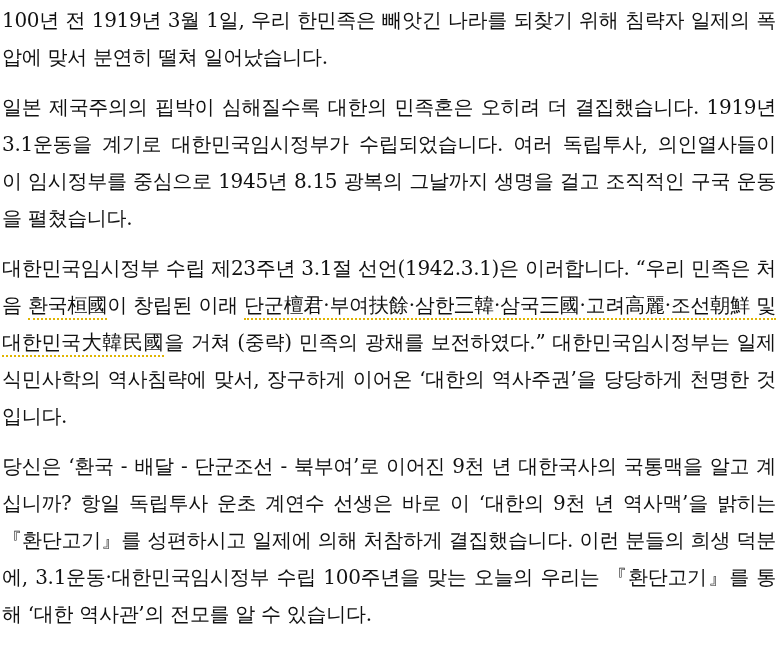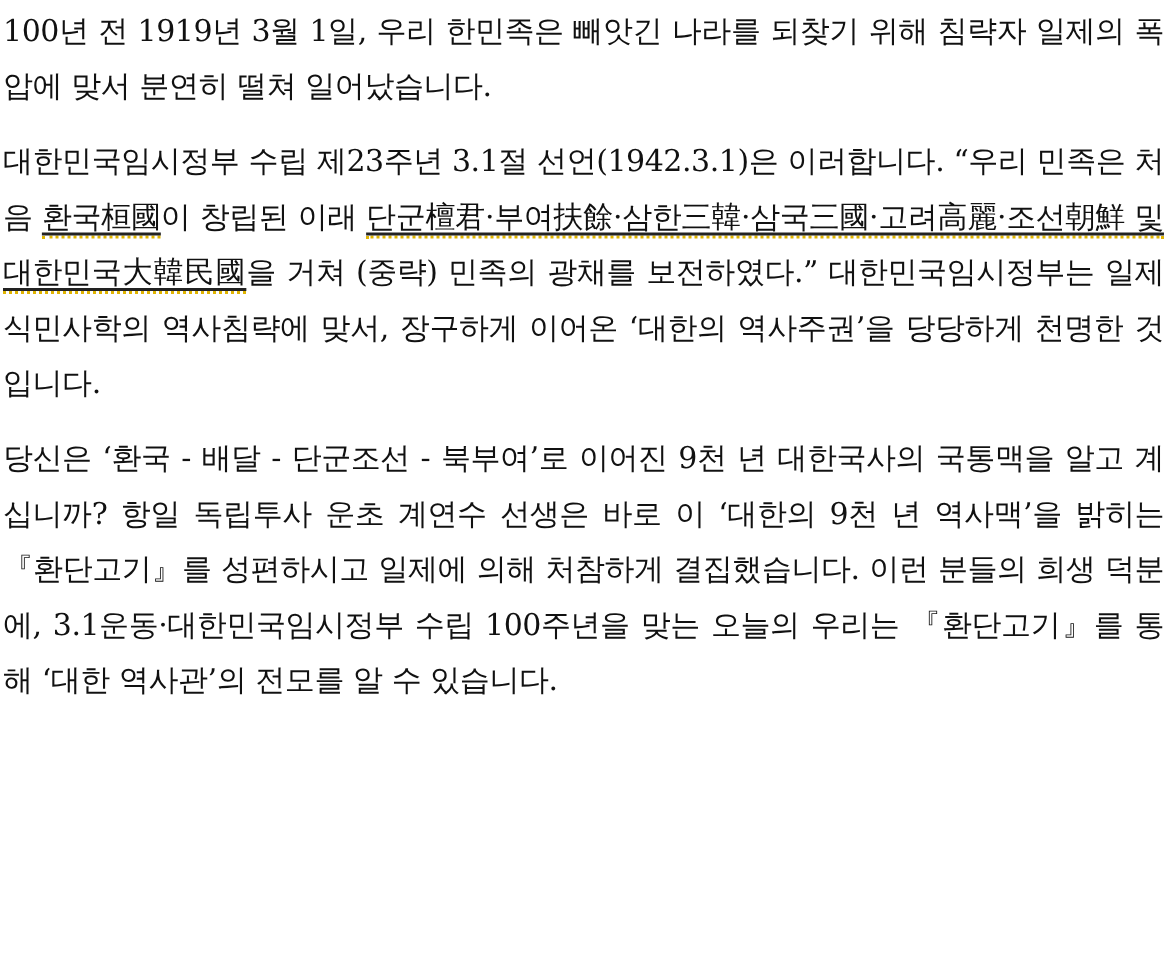--- a/index.html
+++ b/index.html
@@ -22,30 +22,30 @@
     .para {
       margin: 0 0 13px 0;
       font-size: 20px;
       line-height: 37px;
       text-align: justify;
       text-align-last: left;
       letter-spacing: -0.3px;
       word-spacing: 0px;
     }
     .ul {
-      text-decoration: underline;
       text-decoration-color: #222222;
       text-underline-offset: 4px;
       border-bottom: 2px dotted #e0b400;
       padding-bottom: 1px;
     }
   </style>
 </head>
 <body>
 
 <div class="doc">
   <p class="para">100년 전 1919년 3월 1일, 우리 한민족은 빼앗긴 나라를 되찾기 위해 침략자 일제의 폭압에 맞서 분연히 떨쳐 일어났습니다.</p>
 
+  <p class="para">일본 제국주의의 핍박이 심해질수록 대한의 민족혼은 오히려 더 결집했습니다. 1919년 3.1운동을 계기로 대한민국임시정부가 수립되었습니다. 여러 독립투사, 의인열사들이 이 임시정부를 중심으로 1945년 8.15 광복의 그날까지 생명을 걸고 조직적인 구국 운동을 펼쳤습니다.</p>
 
   <p class="para"><span>대한민국임시정부 수립 제23주년 3.1절 선언(1942.3.1)은 이러합니다. “우리 민족은 처음 </span><span class="ul">환국桓國</span><span>이 창립된 이래 </span><span class="ul">단군檀君·부여扶餘·삼한三韓·삼국三國·고려高麗·조선朝鮮 및 대한민국大韓民國</span><span>을 거쳐 (중략) 민족의 광채를 보전하였다.” 대한민국임시정부는 일제 식민사학의 역사침략에 맞서, 장구하게 이어온 ‘대한의 역사주권’을 당당하게 천명한 것입니다.</span></p>
 
   <p class="para">당신은 ‘환국 - 배달 - 단군조선 - 북부여’로 이어진 9천 년 대한국사의 국통맥을 알고 계십니까? 항일 독립투사 운초 계연수 선생은 바로 이 ‘대한의 9천 년 역사맥’을 밝히는 『환단고기』를 성편하시고 일제에 의해 처참하게 결집했습니다. 이런 분들의 희생 덕분에, 3.1운동·대한민국임시정부 수립 100주년을 맞는 오늘의 우리는 『환단고기』를 통해 ‘대한 역사관’의 전모를 알 수 있습니다.</p>
 </div>
 
 </body></html>

